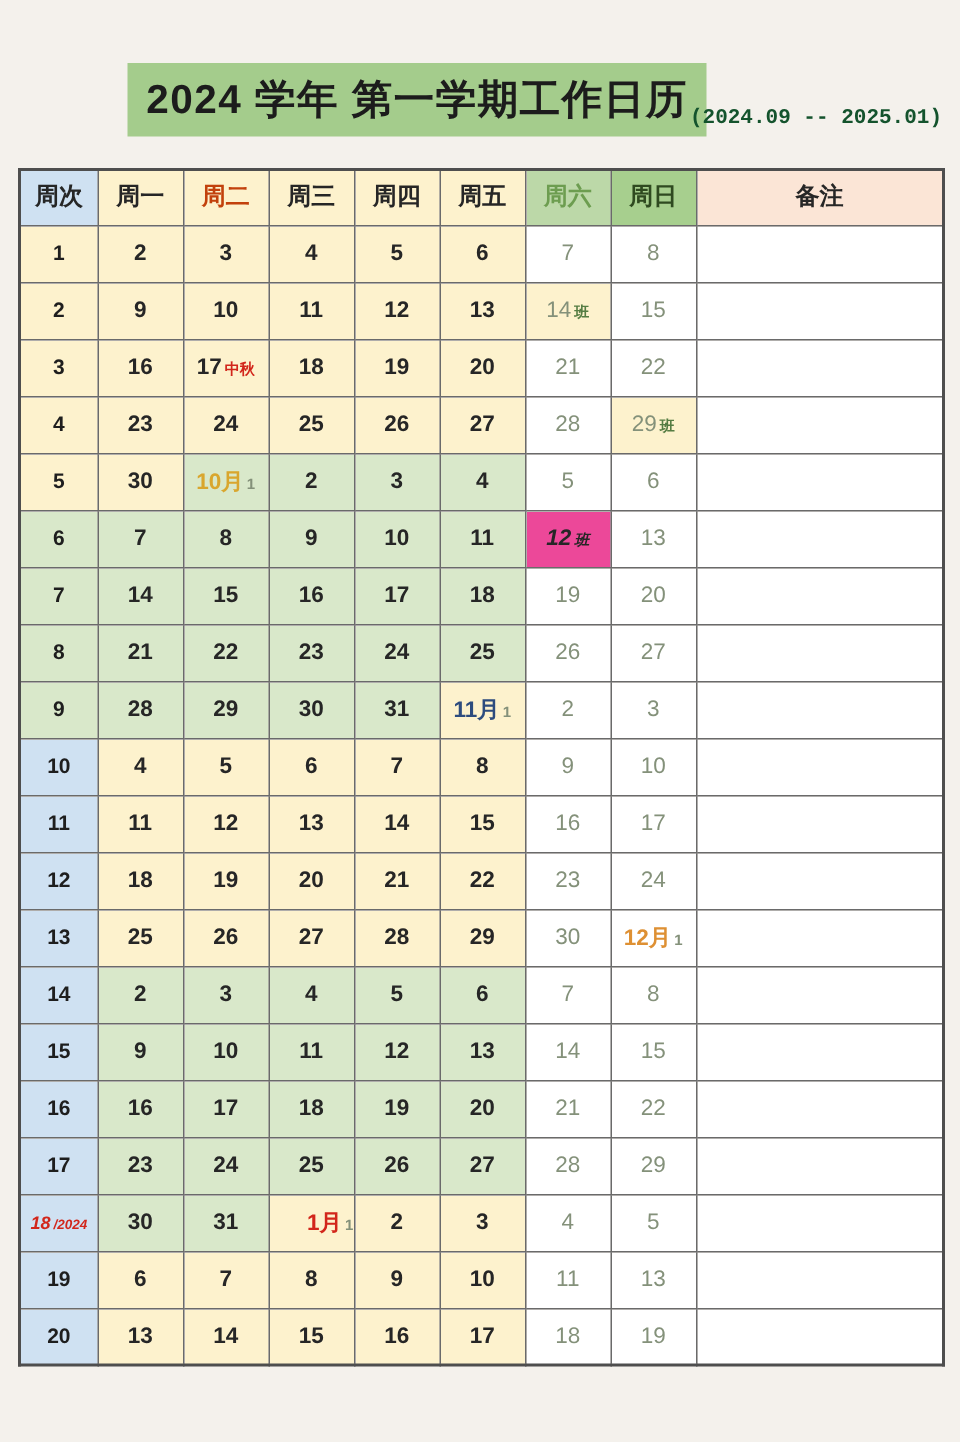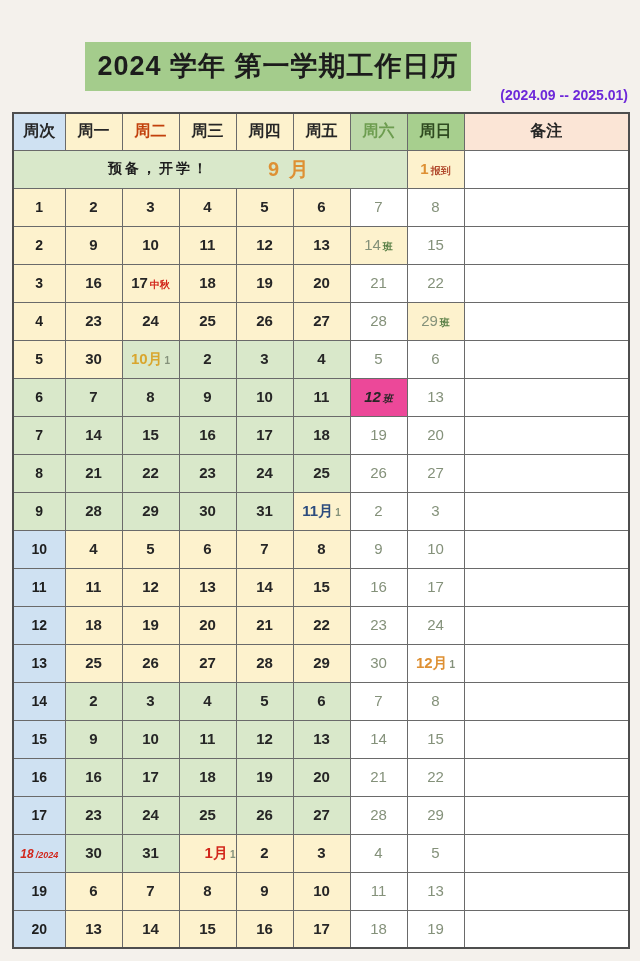--- a/index.html
+++ b/index.html
@@ -20,27 +20,28 @@
     display: inline-block;
     background: #a4cc8c;
     color: #1c1c1c;
     font-size: 27px;
     font-weight: 700;
     letter-spacing: 1px;
     padding: 6px 12px 7px 12px;
   }
   .subtitle {
     position: absolute;
-    top: 87px;
+    top: 71px;
     left: 12px;
     width: 616px;
     text-align: right;
     font-size: 14px;
     font-weight: 600;
-    color: #6d28d9;
+    color: #14532d;
+    font-family: Liberation Mono, monospace;
   }
   table.cal {
     position: absolute;
     top: 112px;
     left: 12px;
     width: 616px;
     border-collapse: collapse;
     table-layout: fixed;
     border: 2px solid #4e4e4e;
   }
@@ -106,30 +107,20 @@
           <th style="background: rgb(253, 242, 205); color: rgb(38, 38, 38);">周三</th>
           <th style="background: rgb(253, 242, 205); color: rgb(38, 38, 38);">周四</th>
           <th style="background: rgb(253, 242, 205); color: rgb(38, 38, 38);">周五</th>
           <th style="background: rgb(188, 216, 168); color: rgb(109, 157, 80);">周六</th>
           <th style="background: rgb(167, 207, 142); color: rgb(47, 74, 32);">周日</th>
           <th style="background: rgb(251, 229, 214); color: rgb(38, 38, 38);">备注</th>
         </tr>
       </thead>
     <tbody id="cal-body">
         <tr>
-          <td colspan="7" class="month-band" style="background: rgb(217, 232, 202);">
-            <div class="band-inner">
-              <span class="band-label">预备，开学！</span>
-              <span class="band-month" style="color: rgb(222, 144, 51);">9 月</span>
-            </div>
-          </td>
-          <td style="background: rgb(253, 242, 205);"><span class="main" style="color: rgb(222, 144, 51); font-weight: 700;">1</span><span class="suffix" style="color: rgb(177, 74, 46); font-weight: 700;">报到</span></td>
-          <td style="background: rgb(255, 255, 255);"></td>
-        </tr>
-        <tr>
           <td class="week-cell" style="background: rgb(253, 242, 205);"><span class="main" style="font-weight: 700;">1</span></td>
           <td style="background: rgb(253, 242, 205);"><span class="main" style="color: rgb(38, 38, 38); font-weight: 700;">2</span></td>
           <td style="background: rgb(253, 242, 205);"><span class="main" style="color: rgb(38, 38, 38); font-weight: 700;">3</span></td>
           <td style="background: rgb(253, 242, 205);"><span class="main" style="color: rgb(38, 38, 38); font-weight: 700;">4</span></td>
           <td style="background: rgb(253, 242, 205);"><span class="main" style="color: rgb(38, 38, 38); font-weight: 700;">5</span></td>
           <td style="background: rgb(253, 242, 205);"><span class="main" style="color: rgb(38, 38, 38); font-weight: 700;">6</span></td>
           <td style="background: rgb(255, 255, 255);"><span class="main" style="color: rgb(132, 145, 122); font-weight: 400;">7</span></td>
           <td style="background: rgb(255, 255, 255);"><span class="main" style="color: rgb(132, 145, 122); font-weight: 400;">8</span></td>
           <td style="background: rgb(255, 255, 255);"></td>
         </tr>

